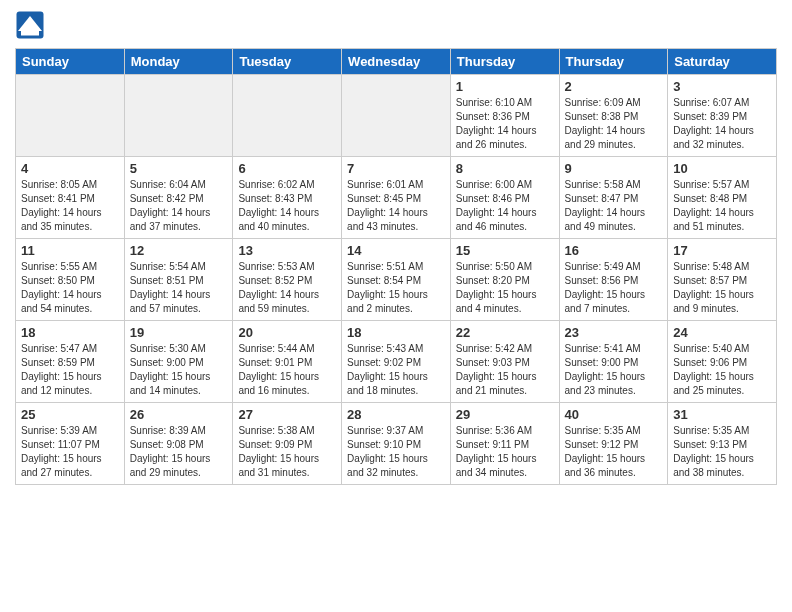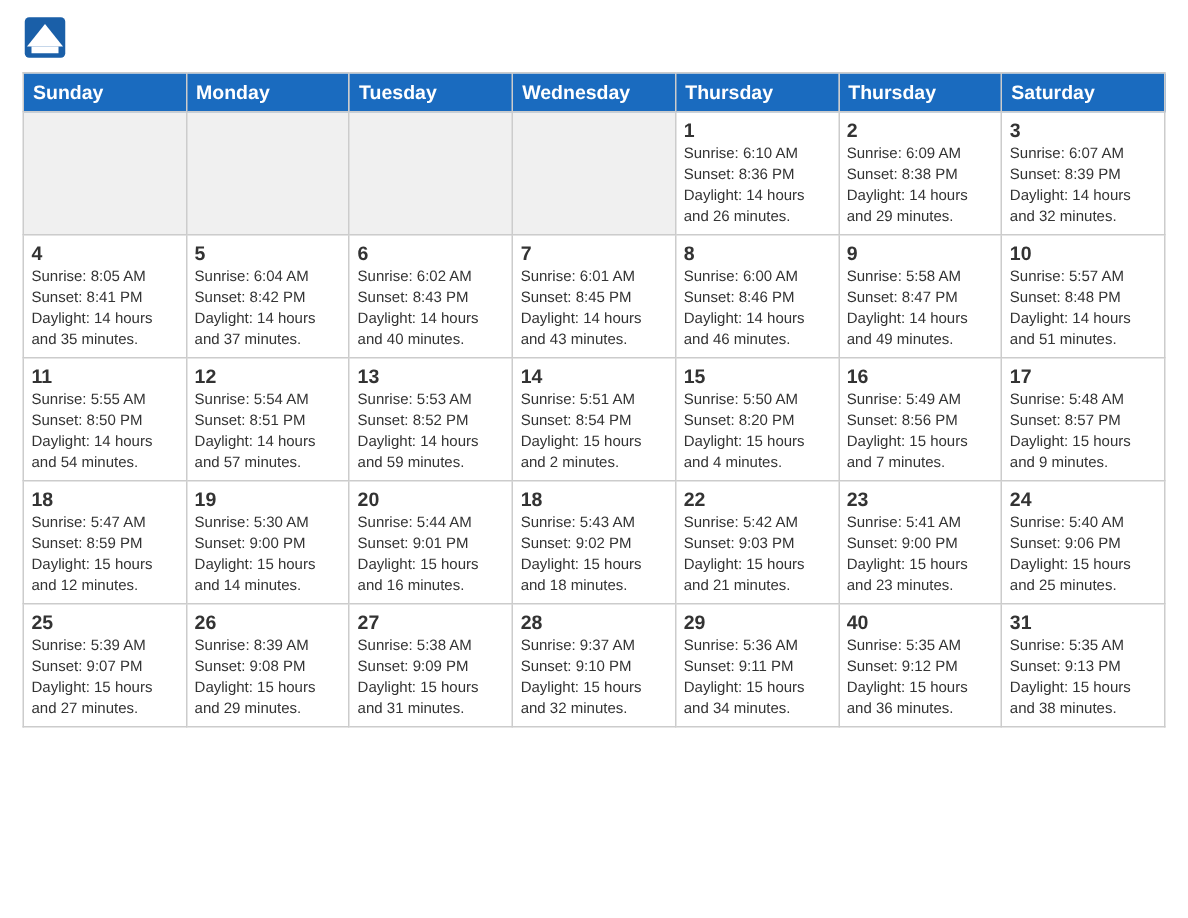--- a/index.html
+++ b/index.html
@@ -284,21 +284,21 @@
             <span class="day-number">24</span>
             <div class="day-info">Sunrise: 5:40 AM
 Sunset: 9:06 PM
 Daylight: 15 hours and 25 minutes.</div>
           </td>
         </tr>
         <tr>
           <td>
             <span class="day-number">25</span>
             <div class="day-info">Sunrise: 5:39 AM
-Sunset: 9:07 PM
+Sunset: 11:07 PM
 Daylight: 15 hours and 27 minutes.</div>
           </td>
           <td>
             <span class="day-number">26</span>
             <div class="day-info">Sunrise: 8:39 AM
 Sunset: 9:08 PM
 Daylight: 15 hours and 29 minutes.</div>
           </td>
           <td>
             <span class="day-number">27</span>

